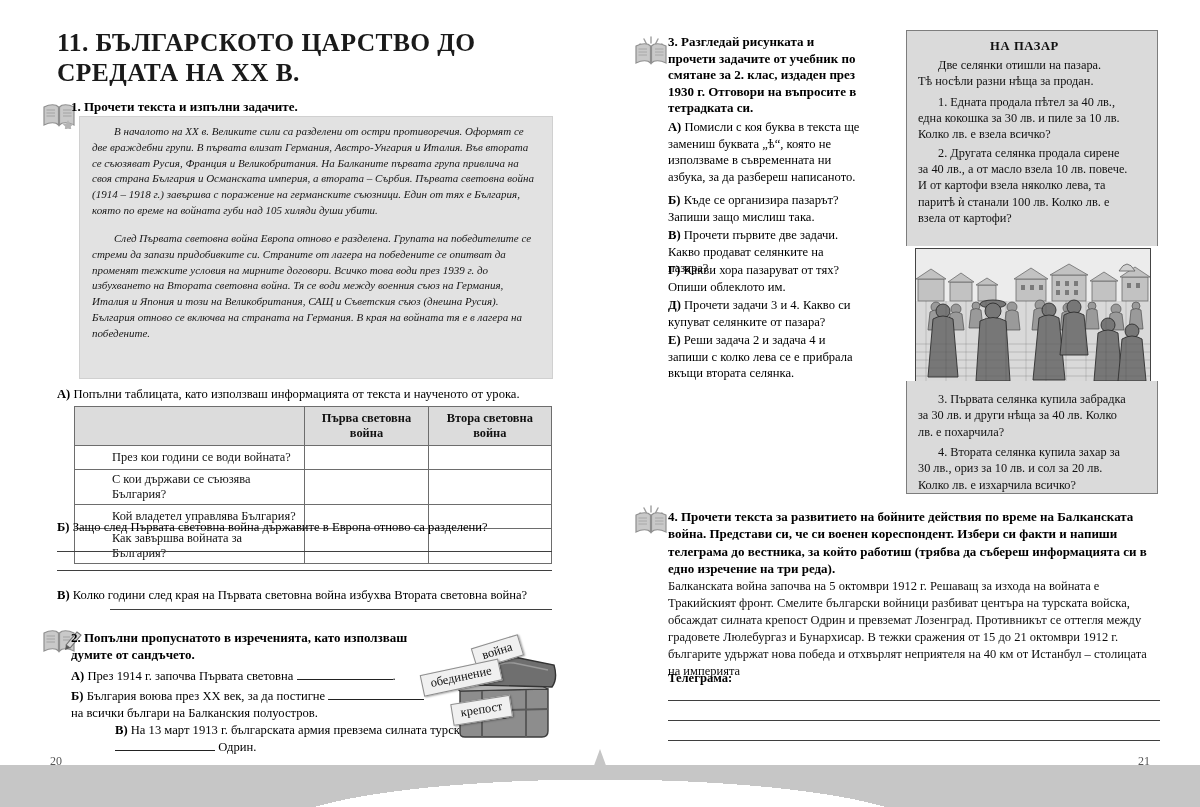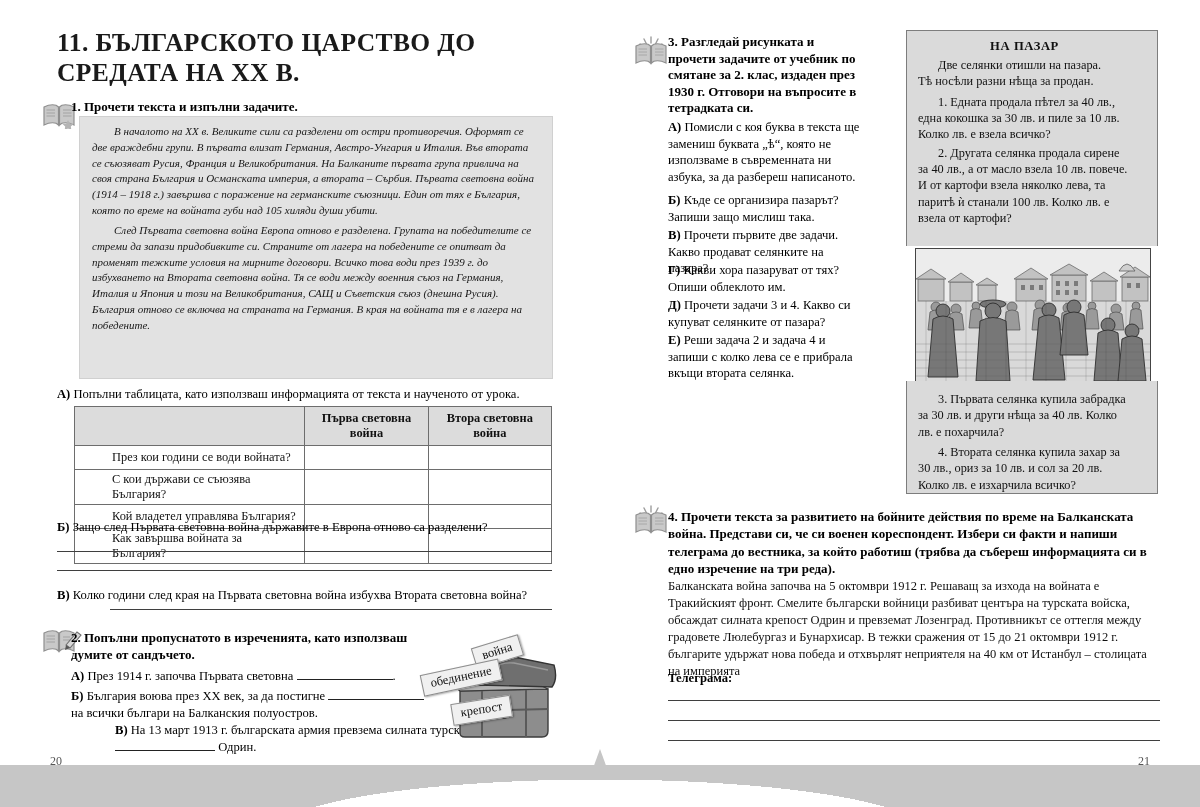--- a/index.html
+++ b/index.html
@@ -92,21 +92,21 @@
   }
   .quote-box p {
     margin: 0;
     font-style: italic;
     font-size: 11px;
     line-height: 1.44;
     text-indent: 22px;
     font-family: "Liberation Serif", serif;
     color: #161616;
   }
-  .quote-box p + p { margin-top: 4px; }
+  .quote-box p + p { margin-top: 12px; }
 
   .qtext {
     position: absolute;
     font-size: 12.6px;
     line-height: 1.35;
     color: #000;
   }
   .qtext b { font-weight: bold; }
 
   table.ww-table {

